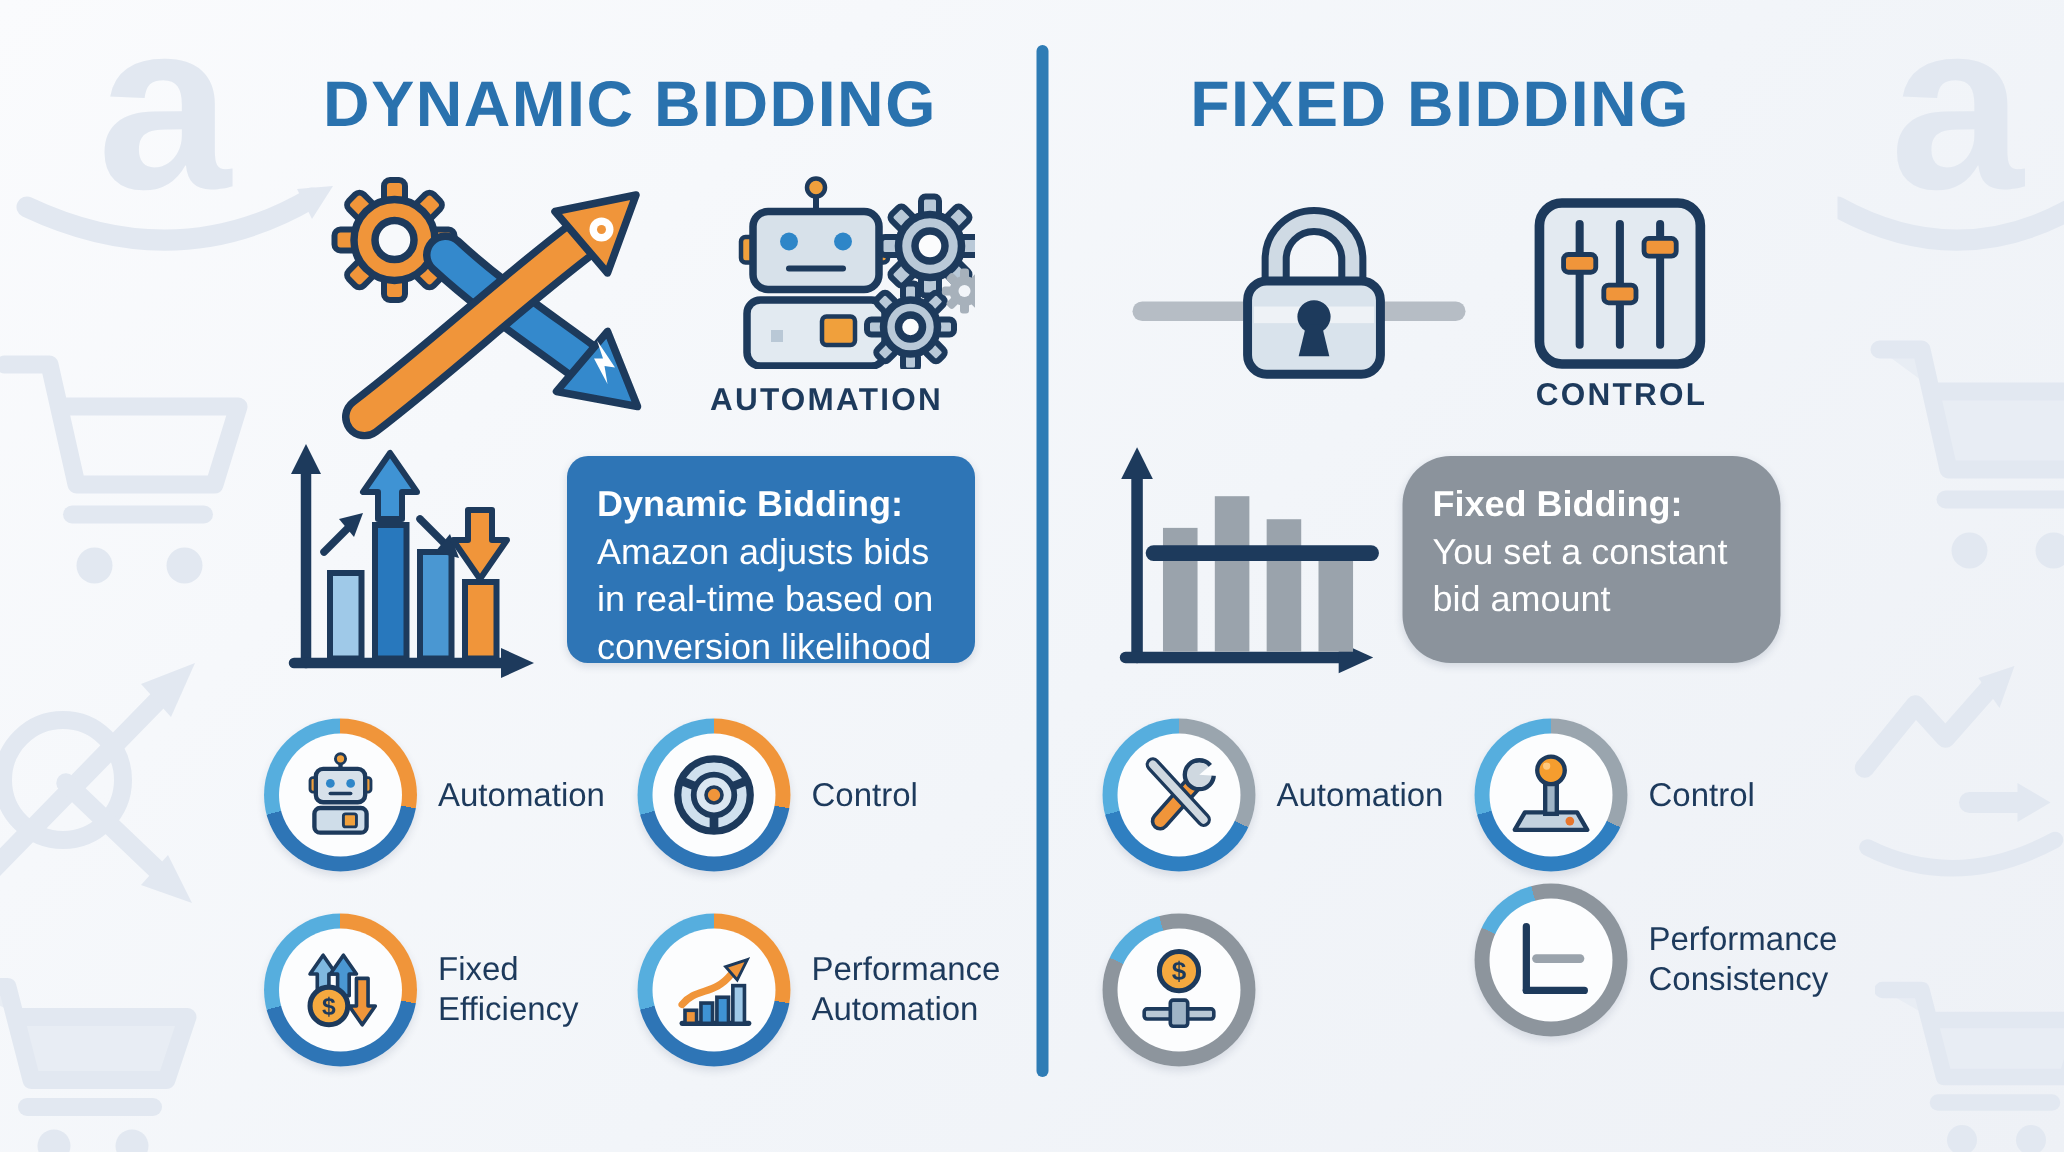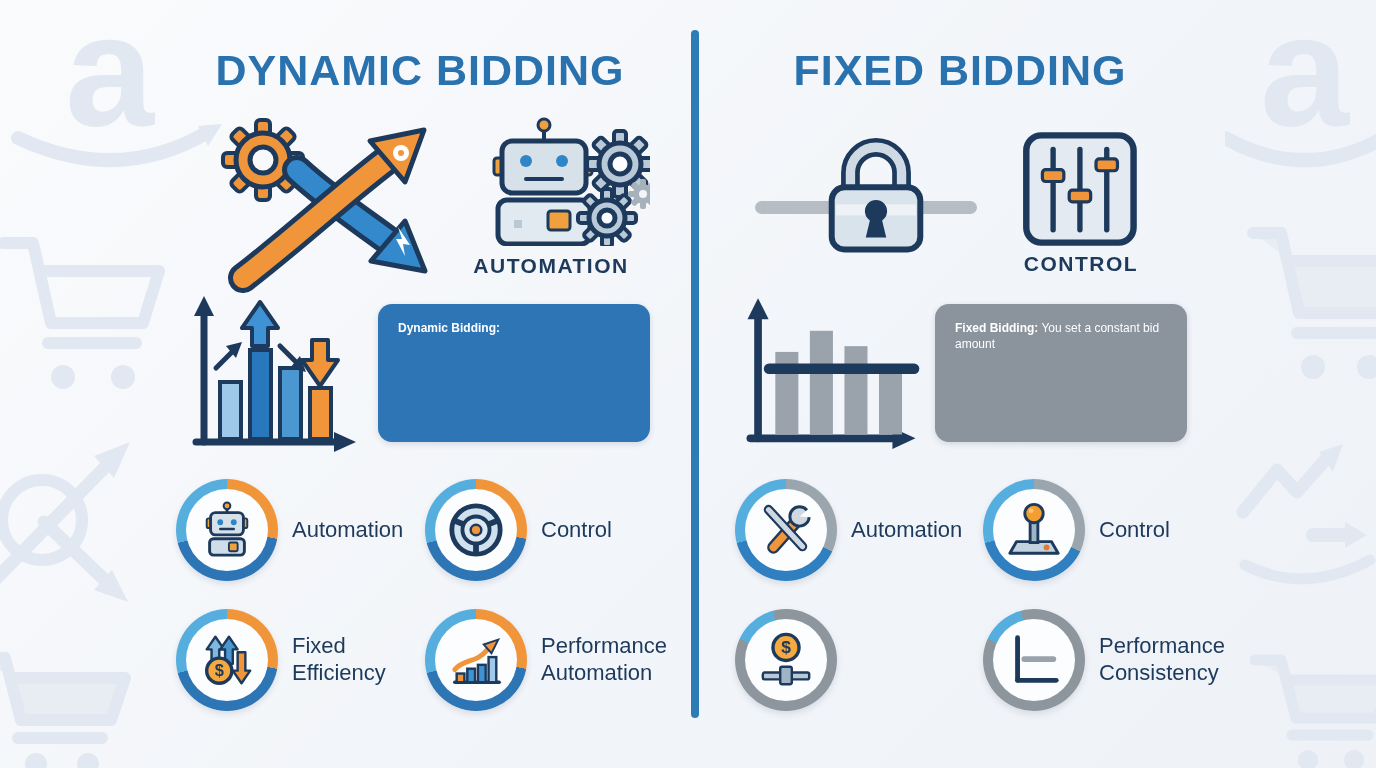--- a/index.html
+++ b/index.html
@@ -22,27 +22,27 @@
     position:absolute; top:46px; text-align:center;
     font-size:43px; font-weight:800; letter-spacing:1px; color:#2a72ae;
   }
   .icon-abs { position:absolute; }
   .icon-caption {
     text-align:center; font-size:21px; font-weight:800;
     letter-spacing:1.5px; color:#1d3a5c; margin-top:4px;
   }
   .callout {
     position:absolute; top:304px; height:138px; border-radius:14px;
-    padding:17px 20px; color:#ffffff; font-size:12px; line-height:1.32;
+    padding:17px 20px; color:#ffffff; font-size:24px; line-height:1.32;
     box-shadow:0 2px 6px rgba(30,50,80,.15);
   }
   .callout .lead { font-weight:bold; }
   .callout.blue { left:378px; width:272px; background:#2e75b6; }
   .callout.blue .lead { display:block; }
-  .callout.gray { left:935px; width:252px; background:#8b939c; }
+  .callout.gray { left:935px; width:252px; background:#8b939c;border-radius:32px; }
   .lockbar {
     position:absolute; left:755px; top:201px; width:222px; height:13px;
     background:#b6bdc5; border-radius:7px;
   }
   .feature {
     position:absolute; height:104px; display:flex; align-items:center; gap:14px;
   }
   .badge {
     width:102px; height:102px; border-radius:50%; flex:0 0 auto;
     position:relative; box-shadow:0 3px 6px rgba(30,50,80,.12);
@@ -226,20 +226,21 @@
     <line x1="36" y1="78" x2="54" y2="60" stroke="#1d3a5c" stroke-width="5" stroke-linecap="round"></line>
     <polygon points="62,52 46,56 56,68" fill="#1d3a5c"></polygon>
     <polygon points="80,12 62,38 72,38 72,56 88,56 88,38 98,38" fill="#3f93d4" stroke="#1d3a5c" stroke-width="4" stroke-linejoin="round"></polygon>
     <line x1="100" y1="56" x2="118" y2="74" stroke="#1d3a5c" stroke-width="5" stroke-linecap="round"></line>
     <polygon points="126,82 110,78 120,66" fill="#1d3a5c"></polygon>
     <polygon points="140,96 122,70 132,70 132,50 148,50 148,70 158,70" fill="#f0953a" stroke="#1d3a5c" stroke-width="4" stroke-linejoin="round"></polygon>
   </svg>
 
   <div class="callout blue">
     <span class="lead">Dynamic Bidding:</span>
+    <span>Amazon adjusts bids in real-time based on conversion likelihood</span>
   </div>
 
   <div class="lockbar"></div>
   <svg class="icon-abs" style="left:812px;top:126px;" width="128" height="132" viewBox="0 0 150 155">
     <path d="M45,80 V55 a30,30 0 0 1 60,0 V80" stroke="#1d3a5c" stroke-width="22" fill="none" stroke-linecap="round"></path>
     <path d="M45,80 V55 a30,30 0 0 1 60,0 V80" stroke="#cfdae4" stroke-width="11" fill="none" stroke-linecap="round"></path>
     <rect x="23" y="72" width="104" height="73" rx="15" fill="#d9e3ec" stroke="#1d3a5c" stroke-width="7"></rect>
     <rect x="28" y="92" width="94" height="13" fill="#eef2f6"></rect>
     <circle cx="75" cy="100" r="13" fill="#1d3a5c"></circle>
     <polygon points="69,106 81,106 87,131 63,131" fill="#1d3a5c"></polygon>
@@ -380,21 +381,21 @@
       <svg width="58" height="58" viewBox="0 0 60 60">
         <circle cx="30" cy="17" r="13.5" fill="#f5a93f" stroke="#1d3a5c" stroke-width="3.5"></circle>
         <text x="30" y="23" font-size="18" font-weight="bold" fill="#1d3a5c" text-anchor="middle">$</text>
         <rect x="6" y="43" width="48" height="7" rx="2" fill="#b9c9d6" stroke="#1d3a5c" stroke-width="2.5"></rect>
         <rect x="24" y="37" width="12" height="18" rx="2" fill="#9fb4c6" stroke="#1d3a5c" stroke-width="2.5"></rect>
       </svg>
     </div>
       </div>
   </div>
 
-  <div class="feature" style="left:983px;top:608px;width:262px;">
+  <div class="feature" style="left:983px;top:588px;width:262px;">
     <div class="badge ring-c">
         <div class="inner">
       <svg width="58" height="58" viewBox="0 0 60 60">
         <line x1="13" y1="7" x2="13" y2="51" stroke="#1d3a5c" stroke-width="5" stroke-linecap="round"></line>
         <line x1="13" y1="51" x2="53" y2="51" stroke="#1d3a5c" stroke-width="5" stroke-linecap="round"></line>
         <line x1="20" y1="29" x2="50" y2="29" stroke="#9aa3ac" stroke-width="6" stroke-linecap="round"></line>
       </svg>
     </div>
       </div>
     <div class="label">Performance Consistency</div>

